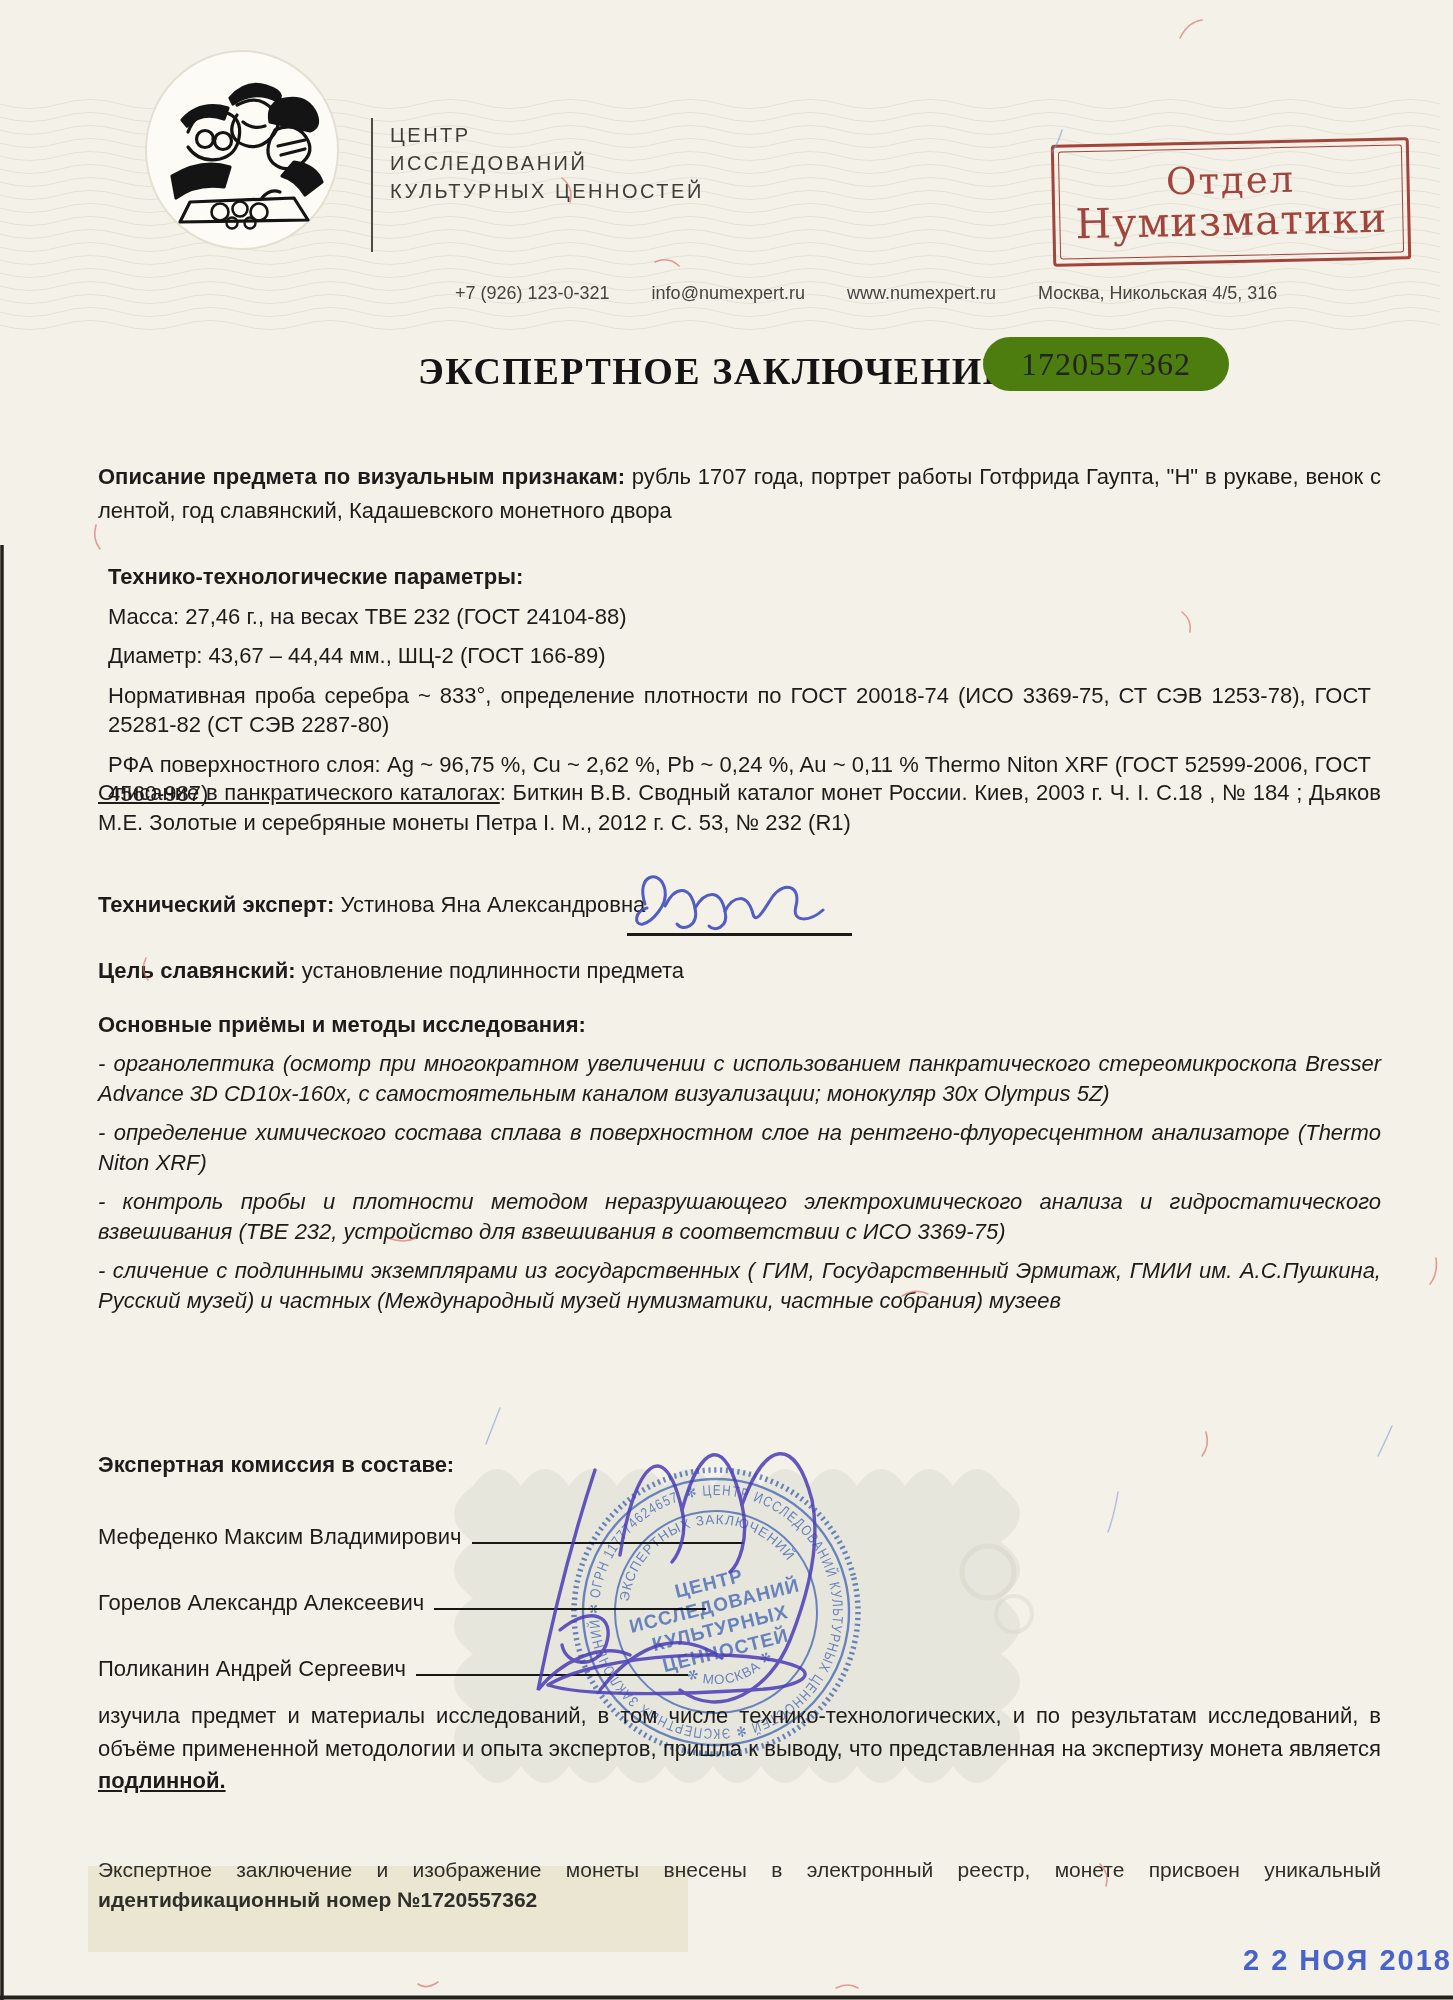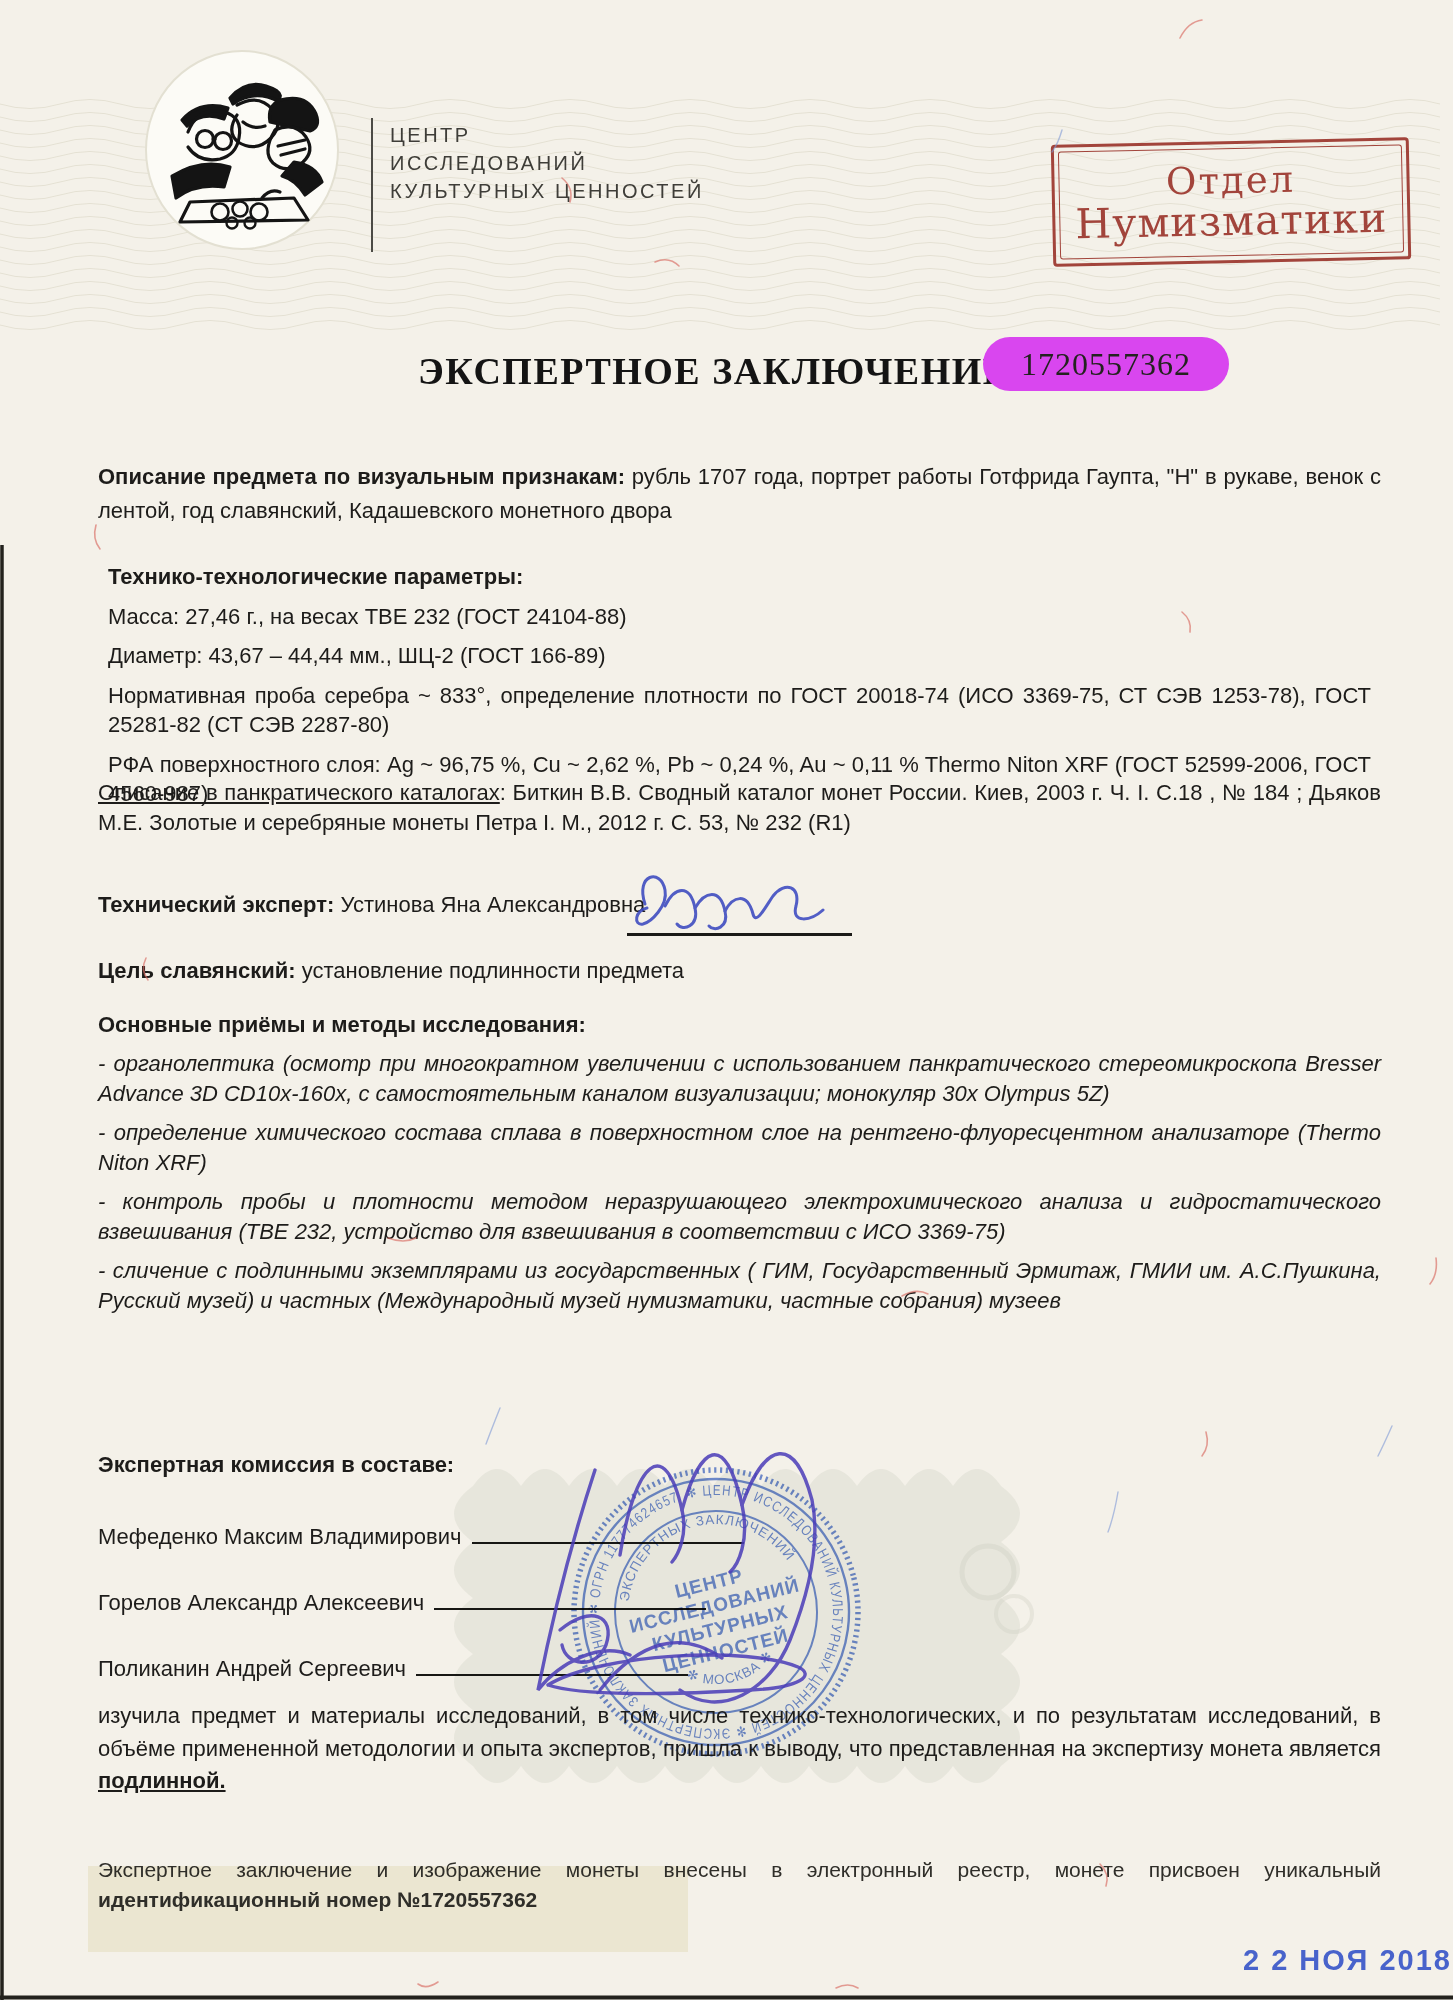--- a/index.html
+++ b/index.html
@@ -16,21 +16,21 @@
             display:flex;align-items:center;justify-content:center;}
   .redstamp .inner{position:absolute;inset:4px;border:1.5px solid #a2443b;border-radius:3px;}
   .redstamp .txt{position:relative;text-align:center;color:#a2443b;
                  font-family:"DejaVu Serif",serif;line-height:1.06;}
   .redstamp .l1{font-size:37px;letter-spacing:2px;}
   .redstamp .l2{font-size:41px;letter-spacing:1px;}
   
   .doctitle{position:absolute;left:418px;top:349px;font-family:"Liberation Serif",serif;
             font-weight:bold;font-size:38px;letter-spacing:1.5px;color:#141414;}
   .numpill{position:absolute;left:983px;top:337px;width:246px;height:54px;border-radius:27px;
-           background:#d946ef;display:flex;align-items:center;justify-content:center;
+           background:#4d7c0f;display:flex;align-items:center;justify-content:center;
            font-family:"Liberation Serif",serif;font-size:32px;color:#23231f;letter-spacing:1px;}
   
   .sec{position:absolute;left:98px;width:1283px;font-size:22px;}
   .just{text-align:justify;}
   .b{font-weight:bold;}
   .u{text-decoration:underline;}
   .it{font-style:italic;}
   .lh29 p{margin:10px;line-height:29.5px;}
   .meth{line-height:30px;margin:0 0 9px 0;}
   .member{height:66px;white-space:nowrap;}
@@ -108,20 +108,26 @@
   </div>
 
   <div class="redstamp">
     <div class="inner"></div>
     <div class="txt">
       <div class="l1">Отдел</div>
       <div class="l2">Нумизматики</div>
     </div>
   </div>
 
+  <div class="contacts">
+    <span>+7 (926) 123-0-321</span>
+    <span>info@numexpert.ru</span>
+    <span>www.numexpert.ru</span>
+    <span>Москва, Никольская 4/5, 316</span>
+  </div>
 
   <div class="doctitle">ЭКСПЕРТНОЕ ЗАКЛЮЧЕНИЕ</div>
   <div class="numpill">1720557362</div>
 
   <div class="sec just" style="top:460px;line-height:34px">
     <span class="b">Описание предмета по визуальным признакам:</span><span> рубль 1707 года, портрет работы  Готфрида Гаупта, "Н" в рукаве,  венок с лентой, год славянский, Кадашевского монетного двора</span>
   </div>
 
   <div class="sec lh29" style="top:552px">
     <p class="b">Технико-технологические параметры:</p>

